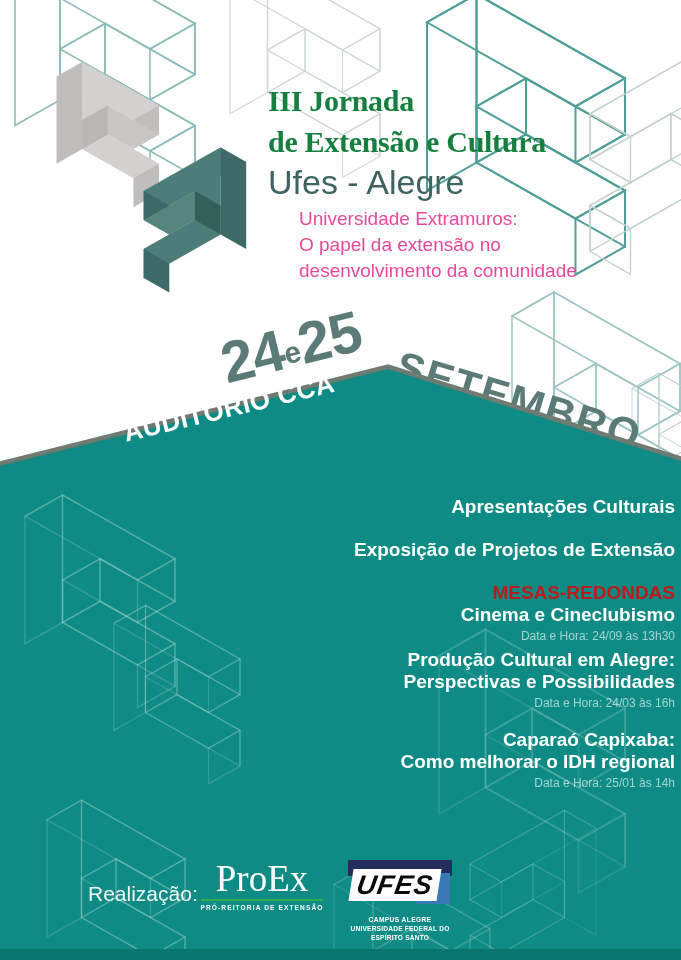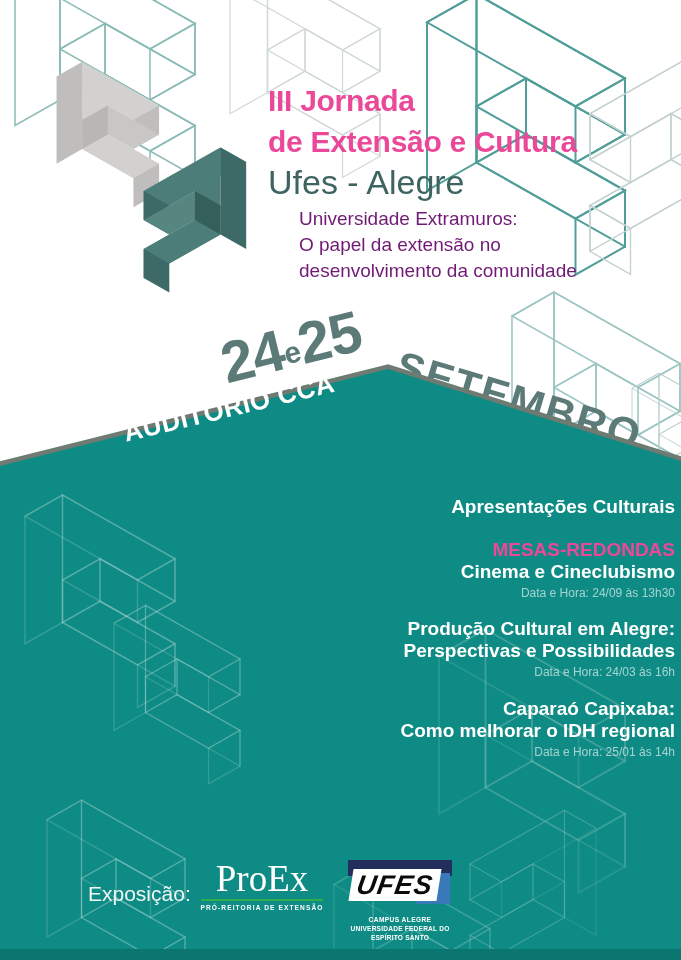--- a/index.html
+++ b/index.html
@@ -8,43 +8,43 @@
     background:#ffffff;overflow:hidden;
     font-family:"Liberation Sans",sans-serif;
   }
   .layer{position:absolute;inset:0;pointer-events:none;}
   svg{display:block;}
 
   
   .wf{--ft:none;--ff:none;--fs:none;--fu:none;--fi:none;fill:none;}
 
   
-  .title-bold{position:absolute;left:268px;color:#ec4899;font-size:30px;font-weight:700;letter-spacing:-0.3px;white-space:nowrap;}
+  .title-bold{position:absolute;left:268px;color:#15803d;font-size:30px;font-weight:700;letter-spacing:-0.3px;white-space:nowrap;font-family:Liberation Serif, serif;}
   .t1{top:84px;}
   .t2{top:125px;}
   .title-light{position:absolute;left:268px;top:163px;color:#3e6461;font-size:34px;font-weight:400;white-space:nowrap;}
-  .subtitle{position:absolute;left:299px;top:206px;color:#701a75;font-size:19px;line-height:26px;white-space:nowrap;}
+  .subtitle{position:absolute;left:299px;top:206px;color:#ec4899;font-size:19px;line-height:26px;white-space:nowrap;}
 
   
   .dates{position:absolute;left:222px;top:330px;transform:rotate(-14deg);transform-origin:left center;
          color:#5c7a77;font-weight:800;white-space:nowrap;z-index:1;}
   .dates .num{font-size:58px;letter-spacing:-1px;}
   .dates .con{font-size:30px;font-weight:700;position:relative;top:-4px;}
   .month{position:absolute;left:404px;top:342px;transform:rotate(16.5deg);transform-origin:left top;
          color:#5c7a77;font-size:42px;font-weight:700;letter-spacing:2px;white-space:nowrap;z-index:1;}
   .venue{position:absolute;left:124px;top:418px;transform:rotate(-13.5deg);transform-origin:left center;
          color:#ffffff;font-size:26px;font-weight:700;letter-spacing:0.5px;white-space:nowrap;z-index:3;}
 
   
   .events{position:absolute;left:225px;top:496px;width:450px;text-align:right;color:#ffffff;z-index:3;}
   .ev-title{font-size:19px;font-weight:700;line-height:22px;}
-  .ev-head{font-size:19px;font-weight:700;line-height:22px;color:#ec4899;}
+  .ev-head{font-size:19px;font-weight:700;line-height:22px;color:#b91c1c;}
   .ev-dt{font-size:12px;font-weight:400;line-height:21px;color:rgba(255,255,255,0.62);}
   .gap-lg{margin-top:21px;}
-  .gap-md{margin-top:14px;}
+  .gap-md{margin-top:2px;}
   .gap-md2{margin-top:15px;}
 
   
   .realizacao{position:absolute;left:88px;top:882px;color:#eef7f6;font-size:21px;font-weight:400;z-index:3;}
   .proex{position:absolute;left:196px;top:860px;width:132px;text-align:center;color:#ffffff;z-index:3;}
   .proex-name{font-family:"Liberation Serif",serif;font-size:37px;line-height:38px;}
   .proex-line{height:2px;width:122px;margin:1px auto 3px auto;}
   .proex-tag{font-size:6.6px;font-weight:700;letter-spacing:1.1px;}
   .ufes{position:absolute;left:340px;top:860px;width:120px;text-align:center;z-index:3;}
   .ufes-box{position:relative;width:104px;height:50px;margin:0 auto;}
@@ -129,35 +129,36 @@
       <use href="#br" transform="translate(680,760) scale(-1.05,1.05)"></use>
       <use href="#br" transform="translate(230,800) scale(1.3)"></use>
     </g>
     <rect x="0" y="949" width="681" height="11" fill="#0b7570"></rect>
   </svg>
 
   <div class="venue">AUDITÓRIO CCA</div>
 
   <div class="events">
     <div class="ev-title">Apresentações Culturais</div>
+    <div class="ev-title gap-lg">Exposição de Projetos de Extensão</div>
 
     <div class="ev-head gap-lg">MESAS-REDONDAS</div>
     <div class="ev-title">Cinema e Cineclubismo</div>
     <div class="ev-dt">Data e Hora: 24/09 às 13h30</div>
 
     <div class="ev-title gap-md">Produção Cultural em Alegre:</div>
     <div class="ev-title">Perspectivas e Possibilidades</div>
     <div class="ev-dt">Data e Hora: 24/03 às 16h</div>
 
     <div class="ev-title gap-md2">Caparaó Capixaba:</div>
     <div class="ev-title">Como melhorar o IDH regional</div>
     <div class="ev-dt">Data e Hora: 25/01 às 14h</div>
   </div>
 
-  <div class="realizacao">Exposição:</div>
+  <div class="realizacao">Realização:</div>
 
   <div class="proex">
     <div class="proex-name">ProEx</div>
     <div class="proex-line" style="background:#2fae4e"></div>
     <div class="proex-tag">PRÓ-REITORIA DE EXTENSÃO</div>
   </div>
 
   <div class="ufes">
     <div class="ufes-box">
       <div class="ufes-navy" style="background:#232e5d"></div>

